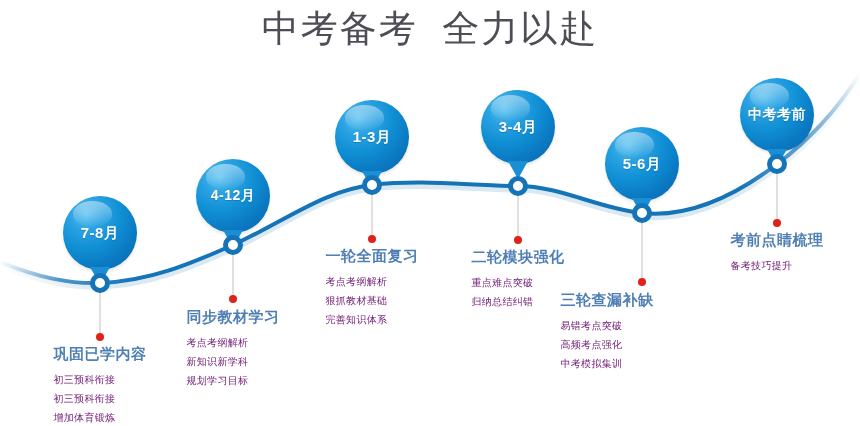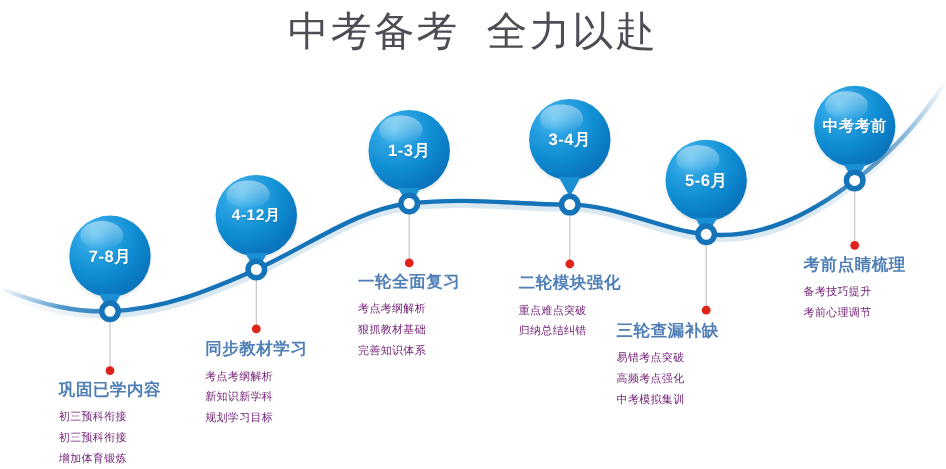--- a/index.html
+++ b/index.html
@@ -269,17 +269,16 @@
     <div class="balloon" style="left:777px; top:78px;">
       <div class="balloon-gloss"></div>
       <div class="balloon-label small">中考考前</div>
     </div>
     <div class="node" style="left:777px; top:164px;"></div>
     <div class="stem" style="left:777px; top:171px; height:50px;"></div>
     <div class="dot" style="left:777px; top:223px;"></div>
     <div class="caption" style="left:777px; top:231px;">
       <div class="caption-title">考前点睛梳理</div>
       <div class="caption-item">备考技巧提升</div>
-      <div class="caption-item">考前心理调节</div>
     </div>
   </div>
 
 </div>
 
 </body></html>

